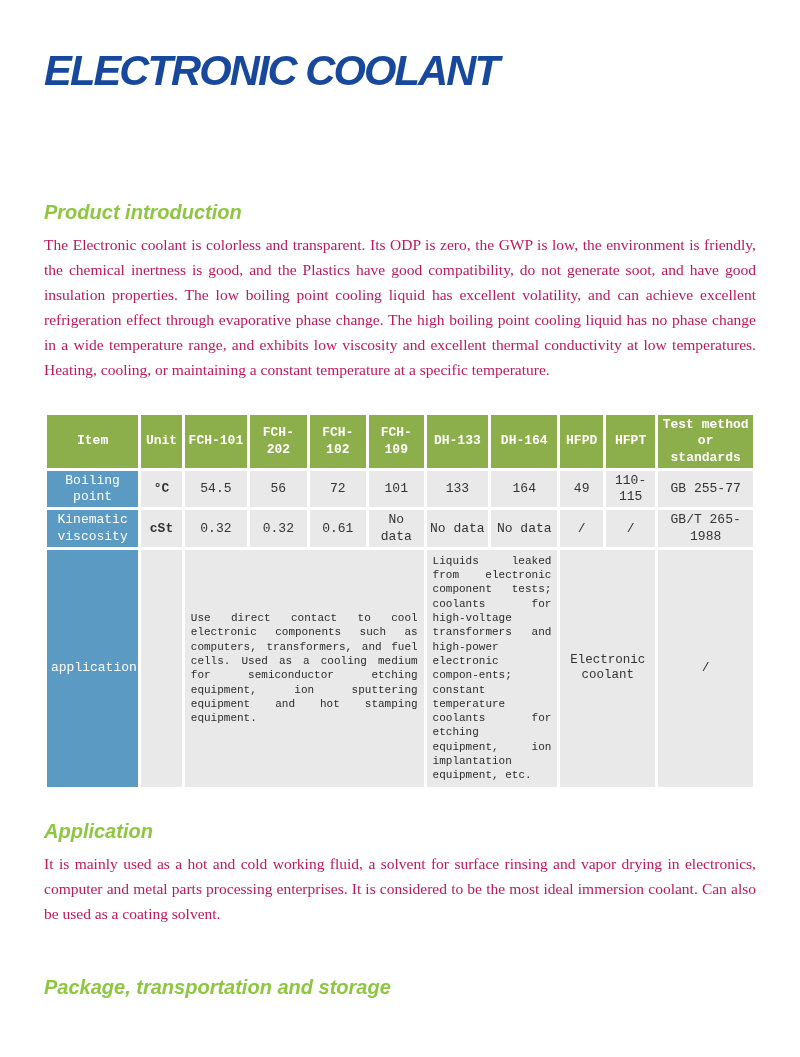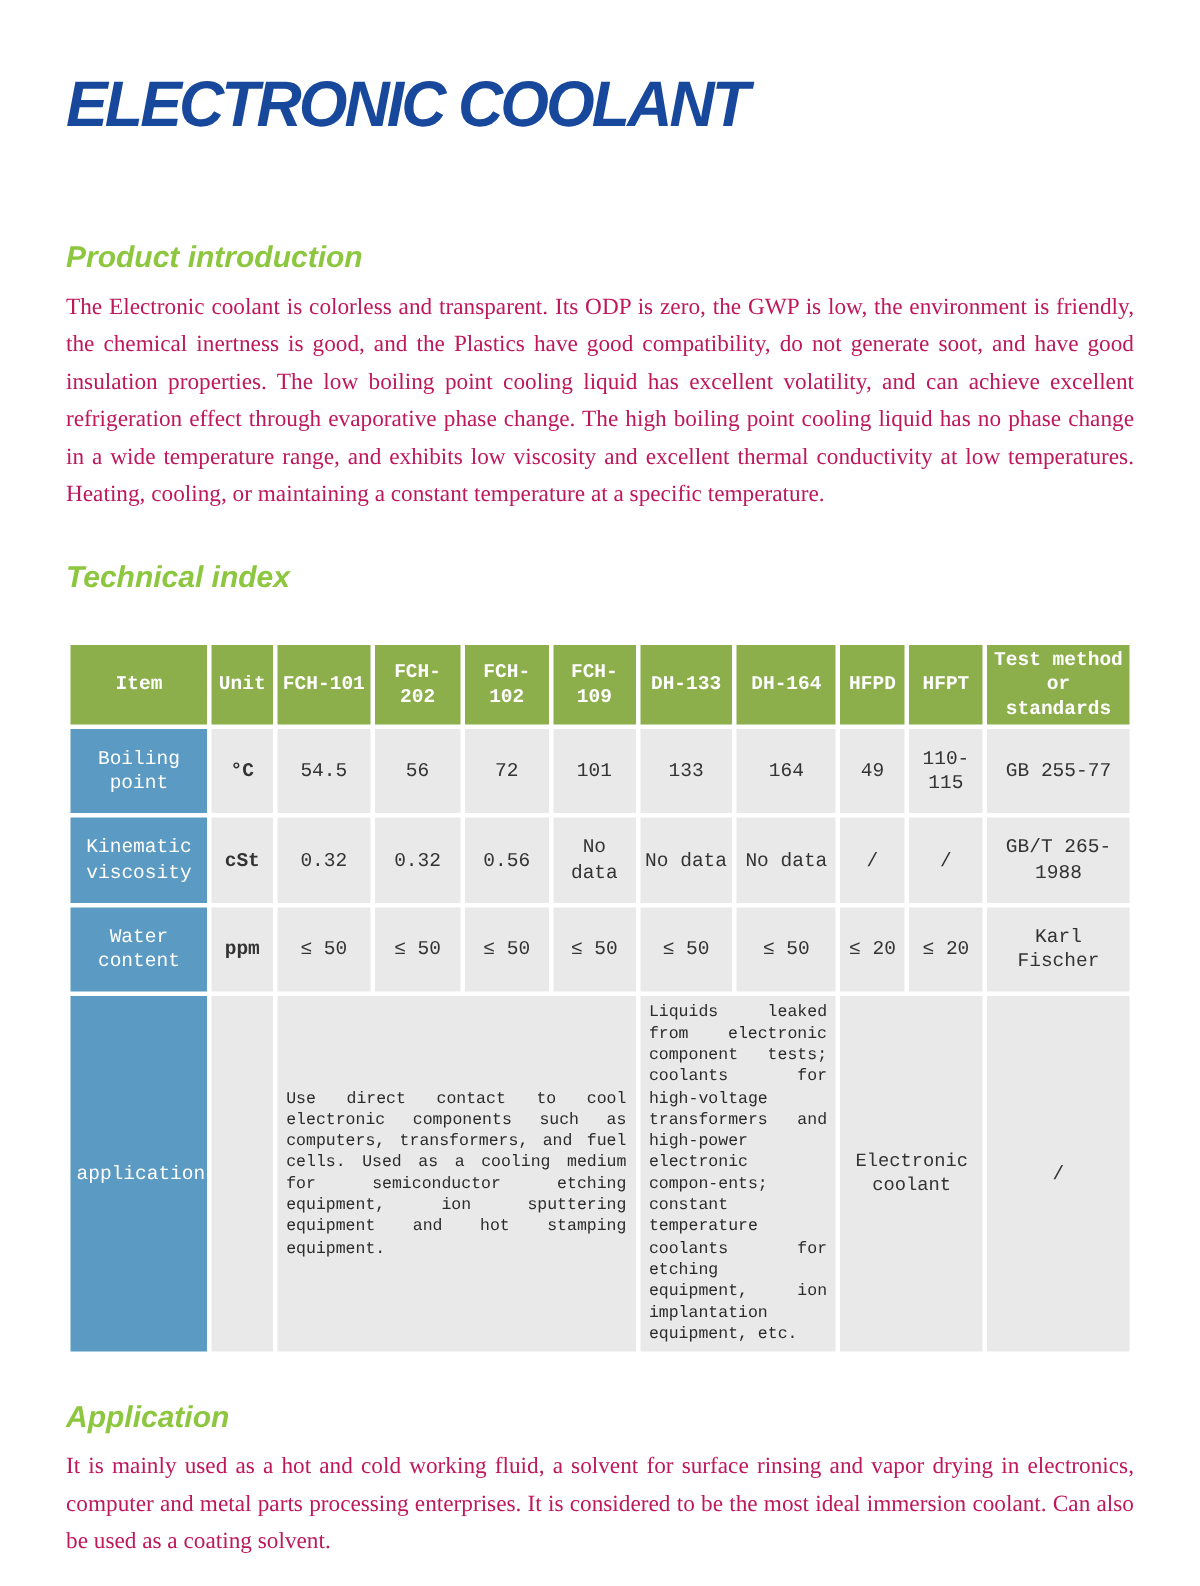--- a/index.html
+++ b/index.html
@@ -28,21 +28,21 @@
     white-space: nowrap;
   }
   h2.section-heading {
     font-family: "Liberation Sans", "DejaVu Sans", sans-serif;
     font-style: italic;
     font-weight: bold;
     font-size: 20px;
     color: #8DC63F;
     letter-spacing: 0px;
   }
-  .heading-intro    { margin-top: 68px; }
+  .heading-intro    { margin-top: 108px; }
   .heading-tech     { margin-top: 32px; }
   .heading-app      { margin-top: 30px; }
   .heading-package  { margin-top: 50px; }
   p.body-text {
     margin-top: 8px;
     font-size: 15.5px;
     line-height: 25px;
     text-align: justify;
     color: #be185d;
   }
@@ -71,21 +71,21 @@
     height: 30px;
   }
   table.tech-table td {
     background: #E9E9E9;
     color: #333333;
     height: 26px;
   }
   table.tech-table td.item-cell {
     background: #5B9AC2;
     color: #ffffff;
-    padding: 12px 4px;
+    padding: 2px 4px;
   }
   table.tech-table td.unit-cell {
     font-weight: bold;
   }
   table.tech-table td.app-text-cell {
     font-size: 11px;
     text-align: justify;
     padding: 4px 6px;
     line-height: 1.3;
     color: #2b2b2b;
@@ -98,21 +98,20 @@
 </head>
 <body>
 
 <div class="page">
 
   <h1 class="doc-title">ELECTRONIC COOLANT</h1>
 
   <h2 class="section-heading heading-intro">Product introduction</h2>
   <p class="body-text">The Electronic coolant is colorless and transparent. Its ODP is zero, the GWP is low, the environment is friendly, the chemical inertness is good, and the Plastics have good compatibility, do not generate soot, and have good insulation properties. The low boiling point cooling liquid has excellent volatility, and can achieve excellent refrigeration effect through evaporative phase change. The high boiling point cooling liquid has no phase change in a wide temperature range, and exhibits low viscosity and excellent thermal conductivity at low temperatures. Heating, cooling, or maintaining a constant temperature at a specific temperature.</p>
 
-  <h2 class="section-heading heading-tech">Technical index</h2>
 
   <table class="tech-table">
     <colgroup>
         <col style="width: 13.5%;">
         <col style="width: 6%;">
         <col style="width: 9.2%;">
         <col style="width: 8.4%;">
         <col style="width: 8.3%;">
         <col style="width: 8.1%;">
         <col style="width: 9.1%;">
@@ -148,40 +147,27 @@
           <td>164</td>
           <td>49</td>
           <td>110-115</td>
           <td>GB 255-77</td>
         </tr>
         <tr>
           <td class="item-cell">Kinematic viscosity</td>
           <td class="unit-cell">cSt</td>
           <td>0.32</td>
           <td>0.32</td>
-          <td>0.56</td>
+          <td>0.61</td>
           <td>No data</td>
           <td>No data</td>
           <td>No data</td>
           <td>/</td>
           <td>/</td>
           <td>GB/T 265-1988</td>
-        </tr>
-        <tr>
-          <td class="item-cell">Water content</td>
-          <td class="unit-cell">ppm</td>
-          <td>≤ 50</td>
-          <td>≤ 50</td>
-          <td>≤ 50</td>
-          <td>≤ 50</td>
-          <td>≤ 50</td>
-          <td>≤ 50</td>
-          <td>≤ 20</td>
-          <td>≤ 20</td>
-          <td>Karl Fischer</td>
         </tr>
         <tr class="application-row">
           <td class="item-cell">application</td>
           <td class="unit-cell"></td>
           <td class="app-text-cell" colspan="4">Use direct contact to cool electronic components such as computers, transformers, and fuel cells. Used as a cooling medium for semiconductor etching equipment, ion sputtering equipment and hot stamping equipment.</td>
           <td class="app-text-cell" colspan="2">Liquids leaked from electronic component tests; coolants for high-voltage transformers and high-power electronic compon-ents; constant temperature coolants for etching equipment, ion implantation equipment, etc.</td>
           <td class="app-center-cell" colspan="2">Electronic coolant</td>
           <td>/</td>
         </tr>
       </tbody>

